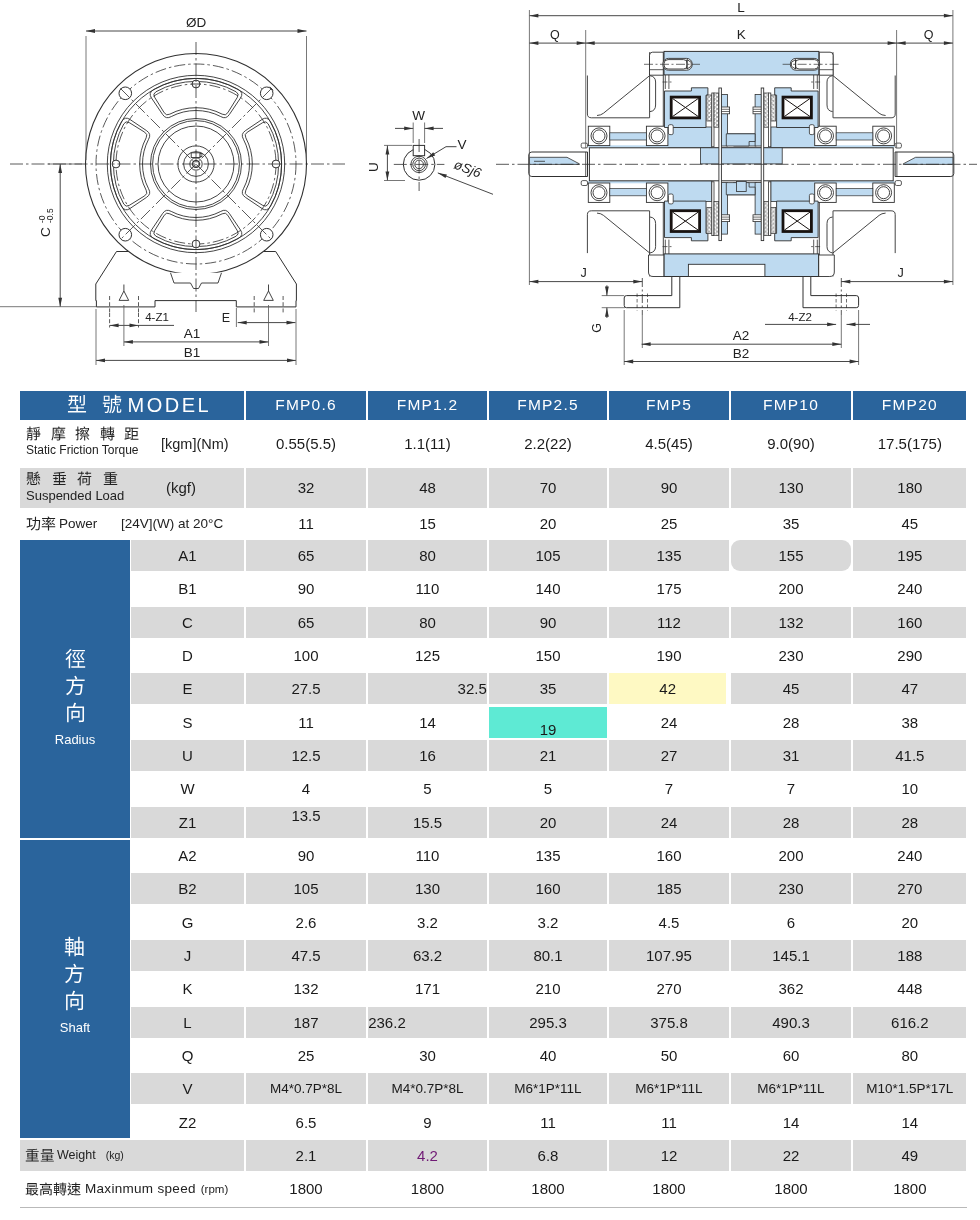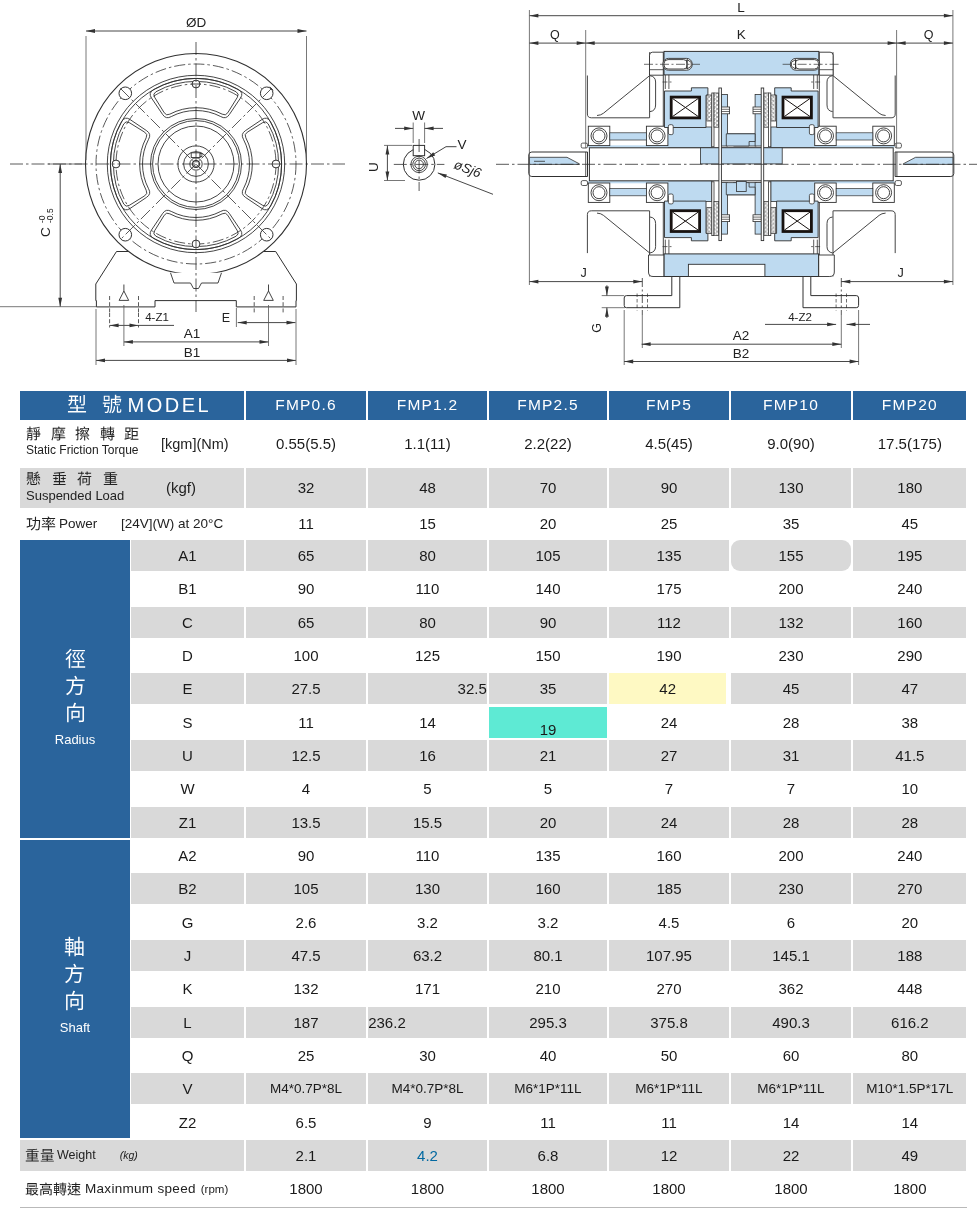--- a/index.html
+++ b/index.html
@@ -578,21 +578,21 @@
   </div>
 <div style="position:absolute;left:731.2px;top:773.31px;width:119.6px;height:30.9px;background:#fff;display:flex;align-items:center;justify-content:center;font-size:15px;color:#1a1a1a;">
     <span>7</span>
   </div>
 <div style="position:absolute;left:853.2px;top:773.31px;width:113.3px;height:30.9px;background:#fff;display:flex;align-items:center;justify-content:center;font-size:15px;color:#1a1a1a;">
     <span>10</span>
   </div>
 <div style="position:absolute;left:131.2px;top:806.64px;width:112.6px;height:30.9px;background:#d9d9d9;display:flex;align-items:center;justify-content:center;font-size:15px;color:#1a1a1a;">
     <span>Z1</span>
   </div>
-<div style="position:absolute;left:246.2px;top:806.64px;width:119.6px;height:30.9px;background:#d9d9d9;display:flex;align-items:center;justify-content:center;font-size:15px;color:#1a1a1a;">
+<div style="position:absolute;left:246.2px;top:806.64px;width:119.6px;height:30.9px;background:#d9d9d9;display:flex;justify-content:center;font-size:15px;color:#1a1a1a;">
     <span>13.5</span>
   </div>
 <div style="position:absolute;left:368.2px;top:806.64px;width:118.6px;height:30.9px;background:#d9d9d9;display:flex;align-items:center;justify-content:center;font-size:15px;color:#1a1a1a;">
     <span>15.5</span>
   </div>
 <div style="position:absolute;left:489.2px;top:806.64px;width:117.6px;height:30.9px;background:#d9d9d9;display:flex;align-items:center;justify-content:center;font-size:15px;color:#1a1a1a;">
     <span>20</span>
   </div>
 <div style="position:absolute;left:609.2px;top:806.64px;width:119.6px;height:30.9px;background:#d9d9d9;display:flex;align-items:center;justify-content:center;font-size:15px;color:#1a1a1a;">
     <span>24</span>
@@ -817,27 +817,27 @@
     </div>
   </div>
 <div style="position:absolute;left:20px;top:1139.94px;width:223.8px;height:30.9px;background:#d9d9d9;">
     <div style="position:absolute;left:5px;top:0;height:100%;display:flex;align-items:center;">
       <span><svg width="14.5" height="14.5" viewBox="0 -880 1000 1000" style="display:inline-block;vertical-align:-0.13em;">
           <use href="#gj10" fill="#222"></use>
         </svg><svg width="14.5" height="14.5" viewBox="0 -880 1000 1000" style="display:inline-block;vertical-align:-0.13em;">
           <use href="#gj17" fill="#222"></use>
         </svg></span>
       <span style="font-size:12.5px;color:#222;margin-left:3px;">Weight</span>
-      <span style="font-size:10.5px;color:#222;margin-left:24px;font-style:italic;">(kg)</span>
+      <span style="font-size:10.5px;color:#222;margin-left:10px;">(kg)</span>
     </div>
   </div>
 <div style="position:absolute;left:246.2px;top:1139.94px;width:119.6px;height:30.9px;background:#d9d9d9;display:flex;align-items:center;justify-content:center;font-size:15px;color:#1a1a1a;">
     <span>2.1</span>
   </div>
-<div style="position:absolute;left:368.2px;top:1139.94px;width:118.6px;height:30.9px;background:#d9d9d9;display:flex;align-items:center;justify-content:center;font-size:15px;color:#0369a1;">
+<div style="position:absolute;left:368.2px;top:1139.94px;width:118.6px;height:30.9px;background:#d9d9d9;display:flex;align-items:center;justify-content:center;font-size:15px;color:#701a75;">
     <span>4.2</span>
   </div>
 <div style="position:absolute;left:489.2px;top:1139.94px;width:117.6px;height:30.9px;background:#d9d9d9;display:flex;align-items:center;justify-content:center;font-size:15px;color:#1a1a1a;">
     <span>6.8</span>
   </div>
 <div style="position:absolute;left:609.2px;top:1139.94px;width:119.6px;height:30.9px;background:#d9d9d9;display:flex;align-items:center;justify-content:center;font-size:15px;color:#1a1a1a;">
     <span>12</span>
   </div>
 <div style="position:absolute;left:731.2px;top:1139.94px;width:119.6px;height:30.9px;background:#d9d9d9;display:flex;align-items:center;justify-content:center;font-size:15px;color:#1a1a1a;">
     <span>22</span>

